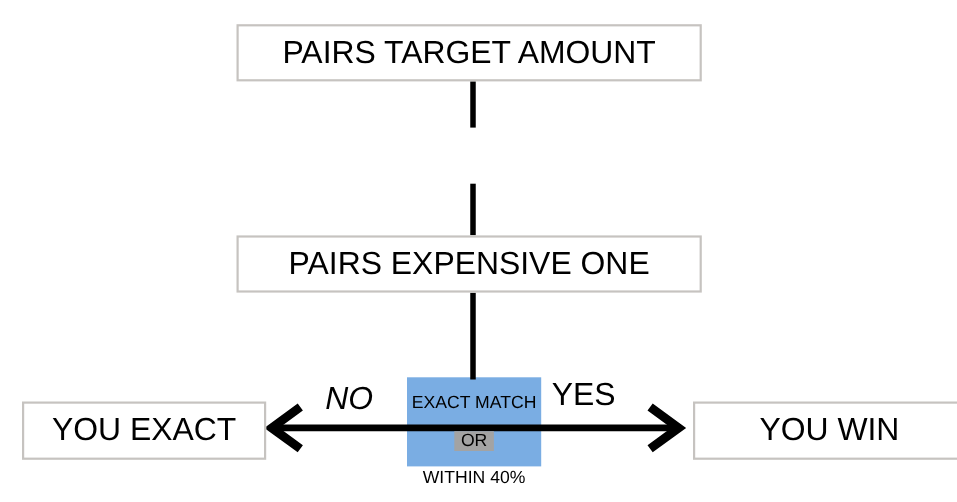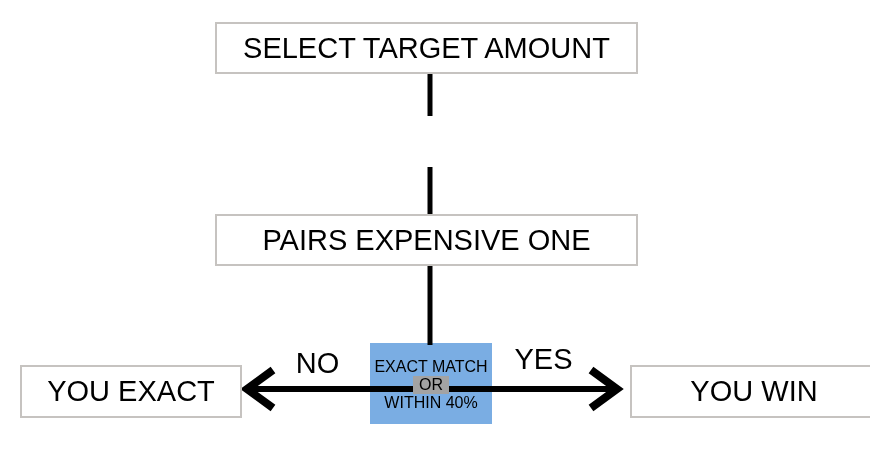--- a/index.html
+++ b/index.html
@@ -55,62 +55,62 @@
     position: absolute;
     left: 370px;
     top: 343px;
     width: 122px;
     height: 81px;
     box-sizing: border-box;
     padding-top: 15px;
     display: flex;
     flex-direction: column;
     align-items: center;
-    gap: 0;
+    gap: 16px;
     font-size: 16px;
     line-height: 18px;
     color: #000000;
     z-index: 3;
     text-align: center;
   }
   .decision-or {
     background: #a3a3a3;
     padding: 0 6px;
   }
   #result-lost { left: 20px;  top: 365px; width: 222px; height: 53px; }
   #result-win  { left: 630px; top: 365px; width: 248px; height: 53px; }
 
   .branch-label {
     position: absolute;
     font-size: 29px;
     color: #000000;
     z-index: 3;
     text-align: center;
   }
-  #label-no  { left: 280px; top: 347px; width: 75px; }
-  #label-yes { left: 505px; top: 343px; width: 77px; }
+  #label-no  { left: 280px; top: 347px; width: 75px; font-style: italic; }
+  #label-yes { left: 492px; top: 343px; width: 77px; }
 </style>
 </head>
 <body>
 
 <div class="canvas">
 
   <div class="decision-bg"></div>
 
   <svg class="connector-layer" viewBox="0 0 870 456" xmlns="http://www.w3.org/2000/svg">
     <line x1="430" y1="73" x2="430" y2="116" stroke="#000000" stroke-width="5"></line>
     <line x1="430" y1="167" x2="430" y2="214" stroke="#000000" stroke-width="5"></line>
     <line x1="430" y1="266" x2="430" y2="345" stroke="#000000" stroke-width="5"></line>
     <line x1="249" y1="389" x2="615" y2="389" stroke="#000000" stroke-width="6"></line>
     <polyline points="273,370 247,389 273,408" fill="none" stroke="#000000" stroke-width="8"></polyline>
     <polyline points="591,370 617,389 591,408" fill="none" stroke="#000000" stroke-width="8"></polyline>
   </svg>
 
   <div class="step-box" id="step1">
-    <span>SELECT TARGET AMOUNT</span>
+    <span>PAIRS TARGET AMOUNT</span>
   </div>
   <div class="step-box" id="step3">
     <span>PAIRS EXPENSIVE ONE</span>
   </div>
 
   <div class="decision-text">
     <span>EXACT MATCH</span>
     <span class="decision-or">OR</span>
     <span>WITHIN 40%</span>
   </div>

